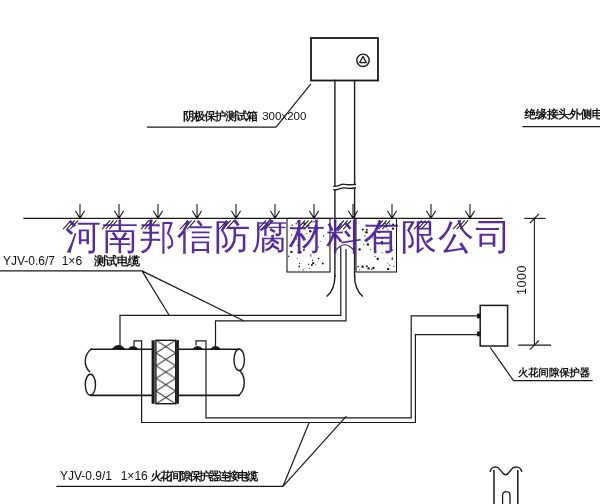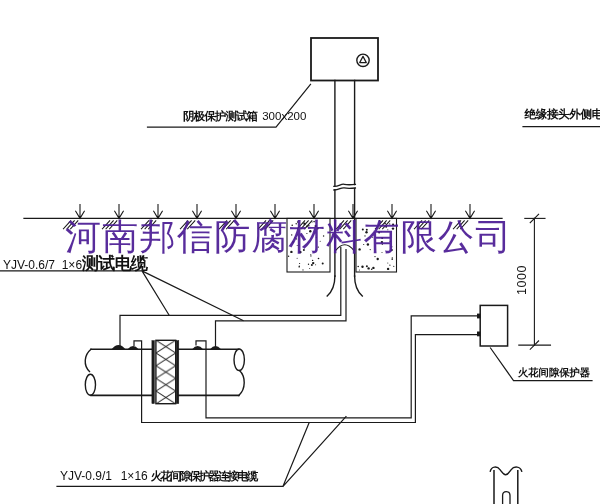--- a/index.html
+++ b/index.html
@@ -7,21 +7,21 @@
        font-family:"Liberation Sans",sans-serif;}
   #canvas{position:absolute;left:0;top:0;width:600px;height:504px;}
   .lbl{position:absolute;color:#111;white-space:pre;line-height:1.1;}
   .cjk{font-weight:bold;}
   .spec{font-weight:normal;}
   #label-test-box{left:147px;top:110px;font-size:11.5px;padding-left:36px;}
   #label-test-box .cjk{letter-spacing:-0.9px;}
   #label-test-box .spec{margin-left:5px;font-size:11.5px;}
   #label-joint-cable{left:524.5px;top:108px;font-size:11.6px;letter-spacing:-0.4px;}
   #label-test-cable{left:3px;top:255px;font-size:12px;}
-  #label-test-cable .cjk{font-size:17px;letter-spacing:-0.7px;}
+  #label-test-cable .cjk{margin-left:12px;font-size:12px;letter-spacing:-0.7px;}
   #label-spark-cable{left:60px;top:470px;font-size:12px;}
   #label-spark-cable .spec{word-spacing:1px;}
   #label-spark-cable .cjk{margin-left:3px;font-size:11.5px;letter-spacing:-1.9px;}
   #label-protector{left:518px;top:367px;font-size:10.3px;}
   #dim-1000{left:502px;top:267px;width:54px;height:26px;font-size:12.5px;
             transform:rotate(-90deg);text-align:center;letter-spacing:0.5px;
             font-weight:normal;}
   #watermark{left:65px;top:218px;font-size:36px;letter-spacing:1.3px;
              font-family:"Liberation Serif",serif;font-weight:normal;
              color:#4c1d95;opacity:0.93;}

